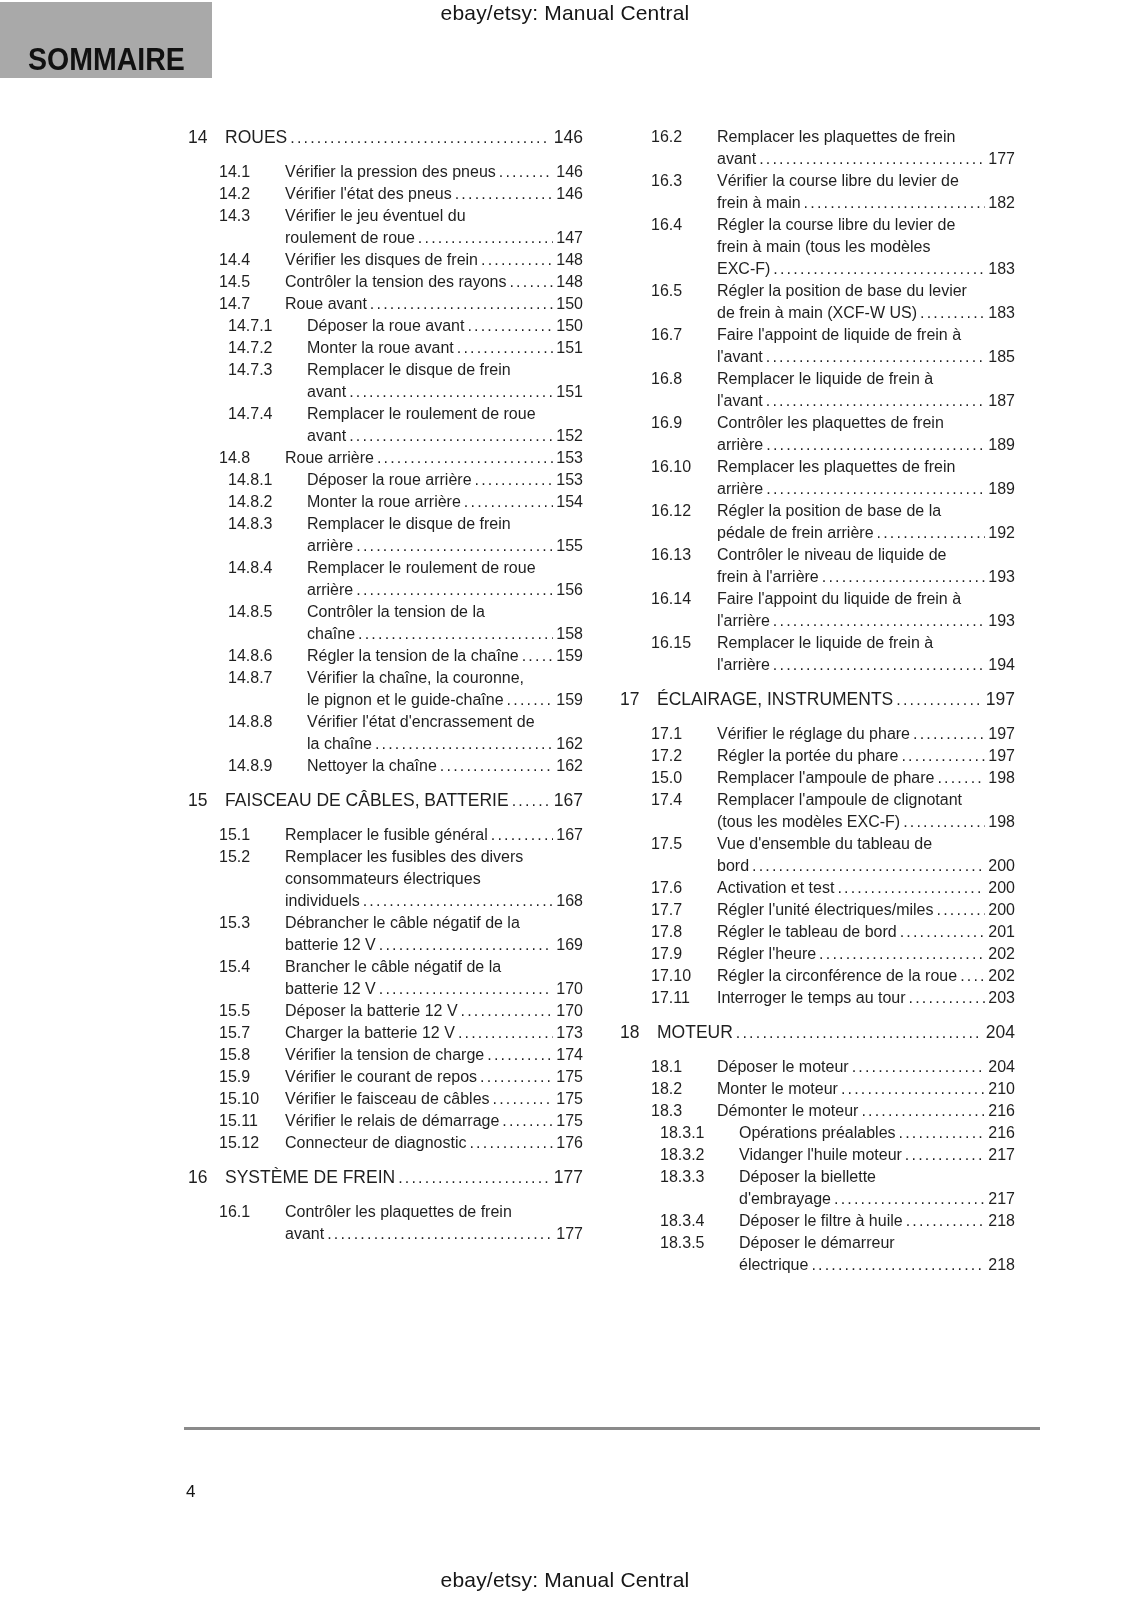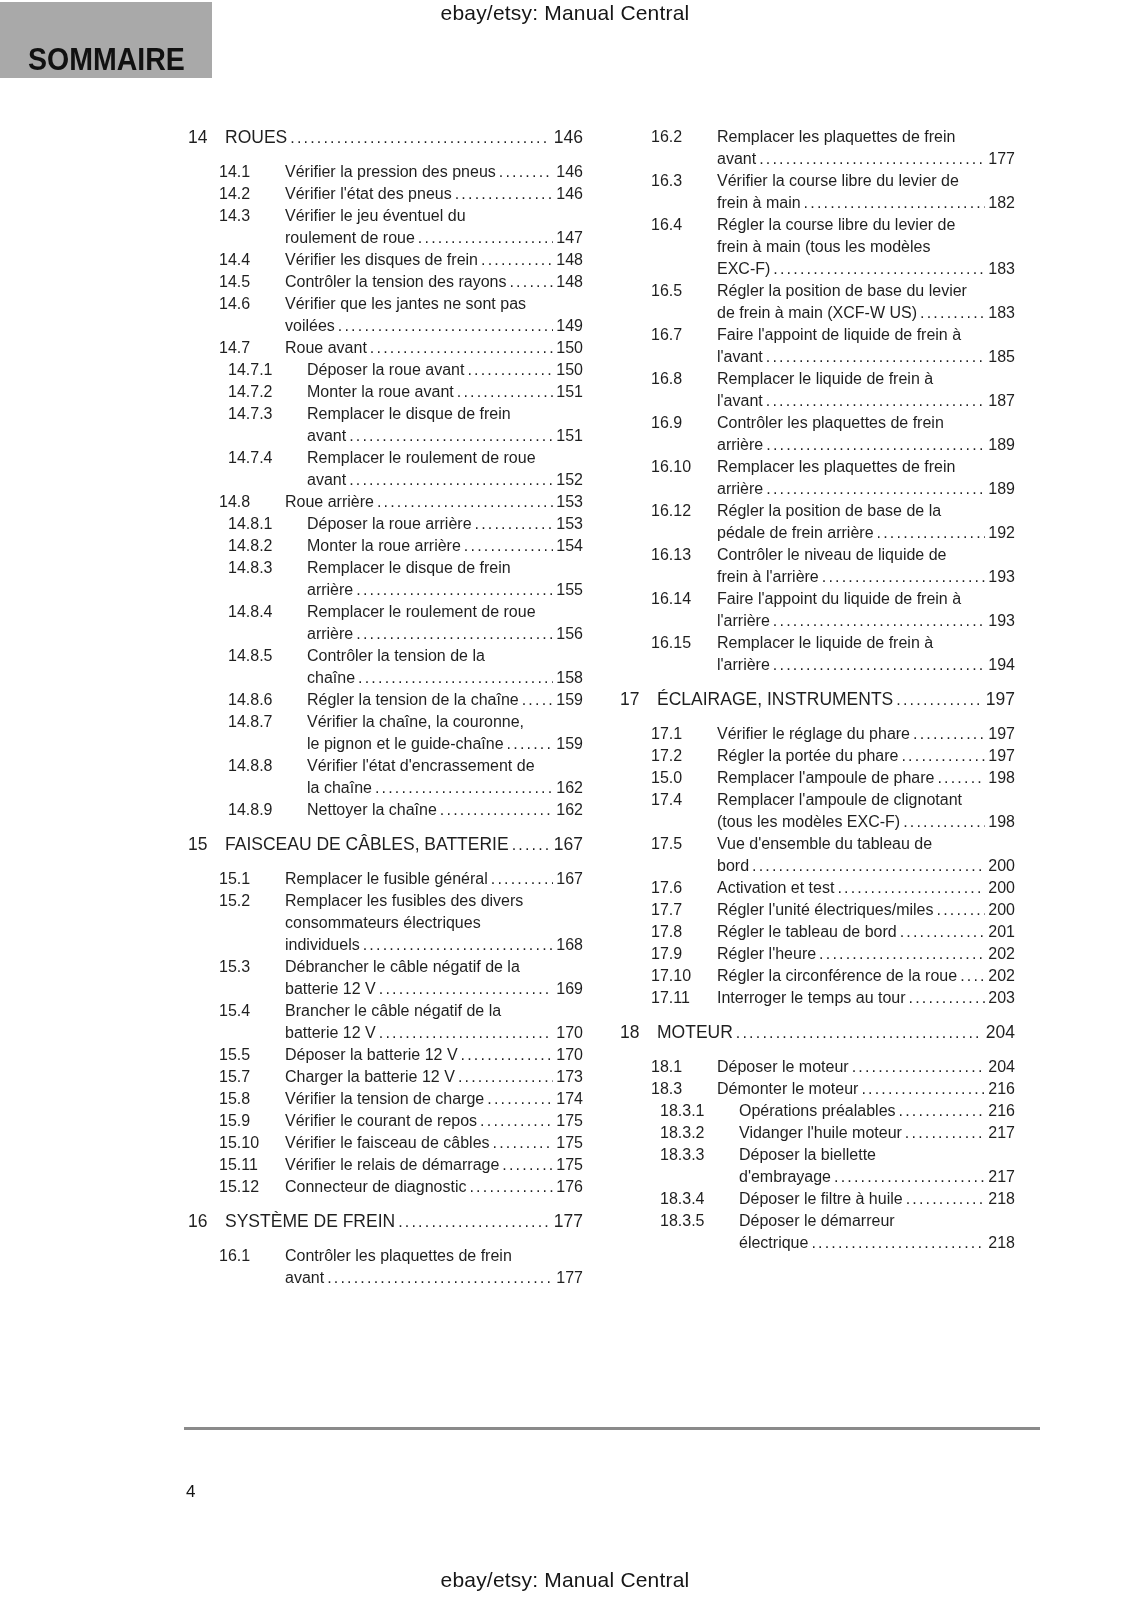--- a/index.html
+++ b/index.html
@@ -119,31 +119,20 @@
         </div>
         <div class="entry l1">
           <span class="num">14.5</span>
           <div class="line">
             <span class="txt">Contrôler la tension des rayons</span>
             <span class="leader"></span>
             <span class="pagenum">148</span>
           </div>
         </div>
         <div class="entry l1">
-          <span class="num">14.6</span>
-          <div class="line">
-            <span class="txt">Vérifier que les jantes ne sont pas</span>
-          </div>
-          <div class="line">
-            <span class="txt">voilées</span>
-            <span class="leader"></span>
-            <span class="pagenum">149</span>
-          </div>
-        </div>
-        <div class="entry l1">
           <span class="num">14.7</span>
           <div class="line">
             <span class="txt">Roue avant</span>
             <span class="leader"></span>
             <span class="pagenum">150</span>
           </div>
         </div>
         <div class="entry l2">
           <span class="num">14.7.1</span>
           <div class="line">
@@ -650,20 +639,28 @@
             <span class="leader"></span>
             <span class="pagenum">204</span>
           </div>
         </div>
         <div class="entry l1">
           <span class="num">18.1</span>
           <div class="line">
             <span class="txt">Déposer le moteur</span>
             <span class="leader"></span>
             <span class="pagenum">204</span>
+          </div>
+        </div>
+        <div class="entry l1">
+          <span class="num">18.2</span>
+          <div class="line">
+            <span class="txt">Monter le moteur</span>
+            <span class="leader"></span>
+            <span class="pagenum">210</span>
           </div>
         </div>
         <div class="entry l1">
           <span class="num">18.3</span>
           <div class="line">
             <span class="txt">Démonter le moteur</span>
             <span class="leader"></span>
             <span class="pagenum">216</span>
           </div>
         </div>

